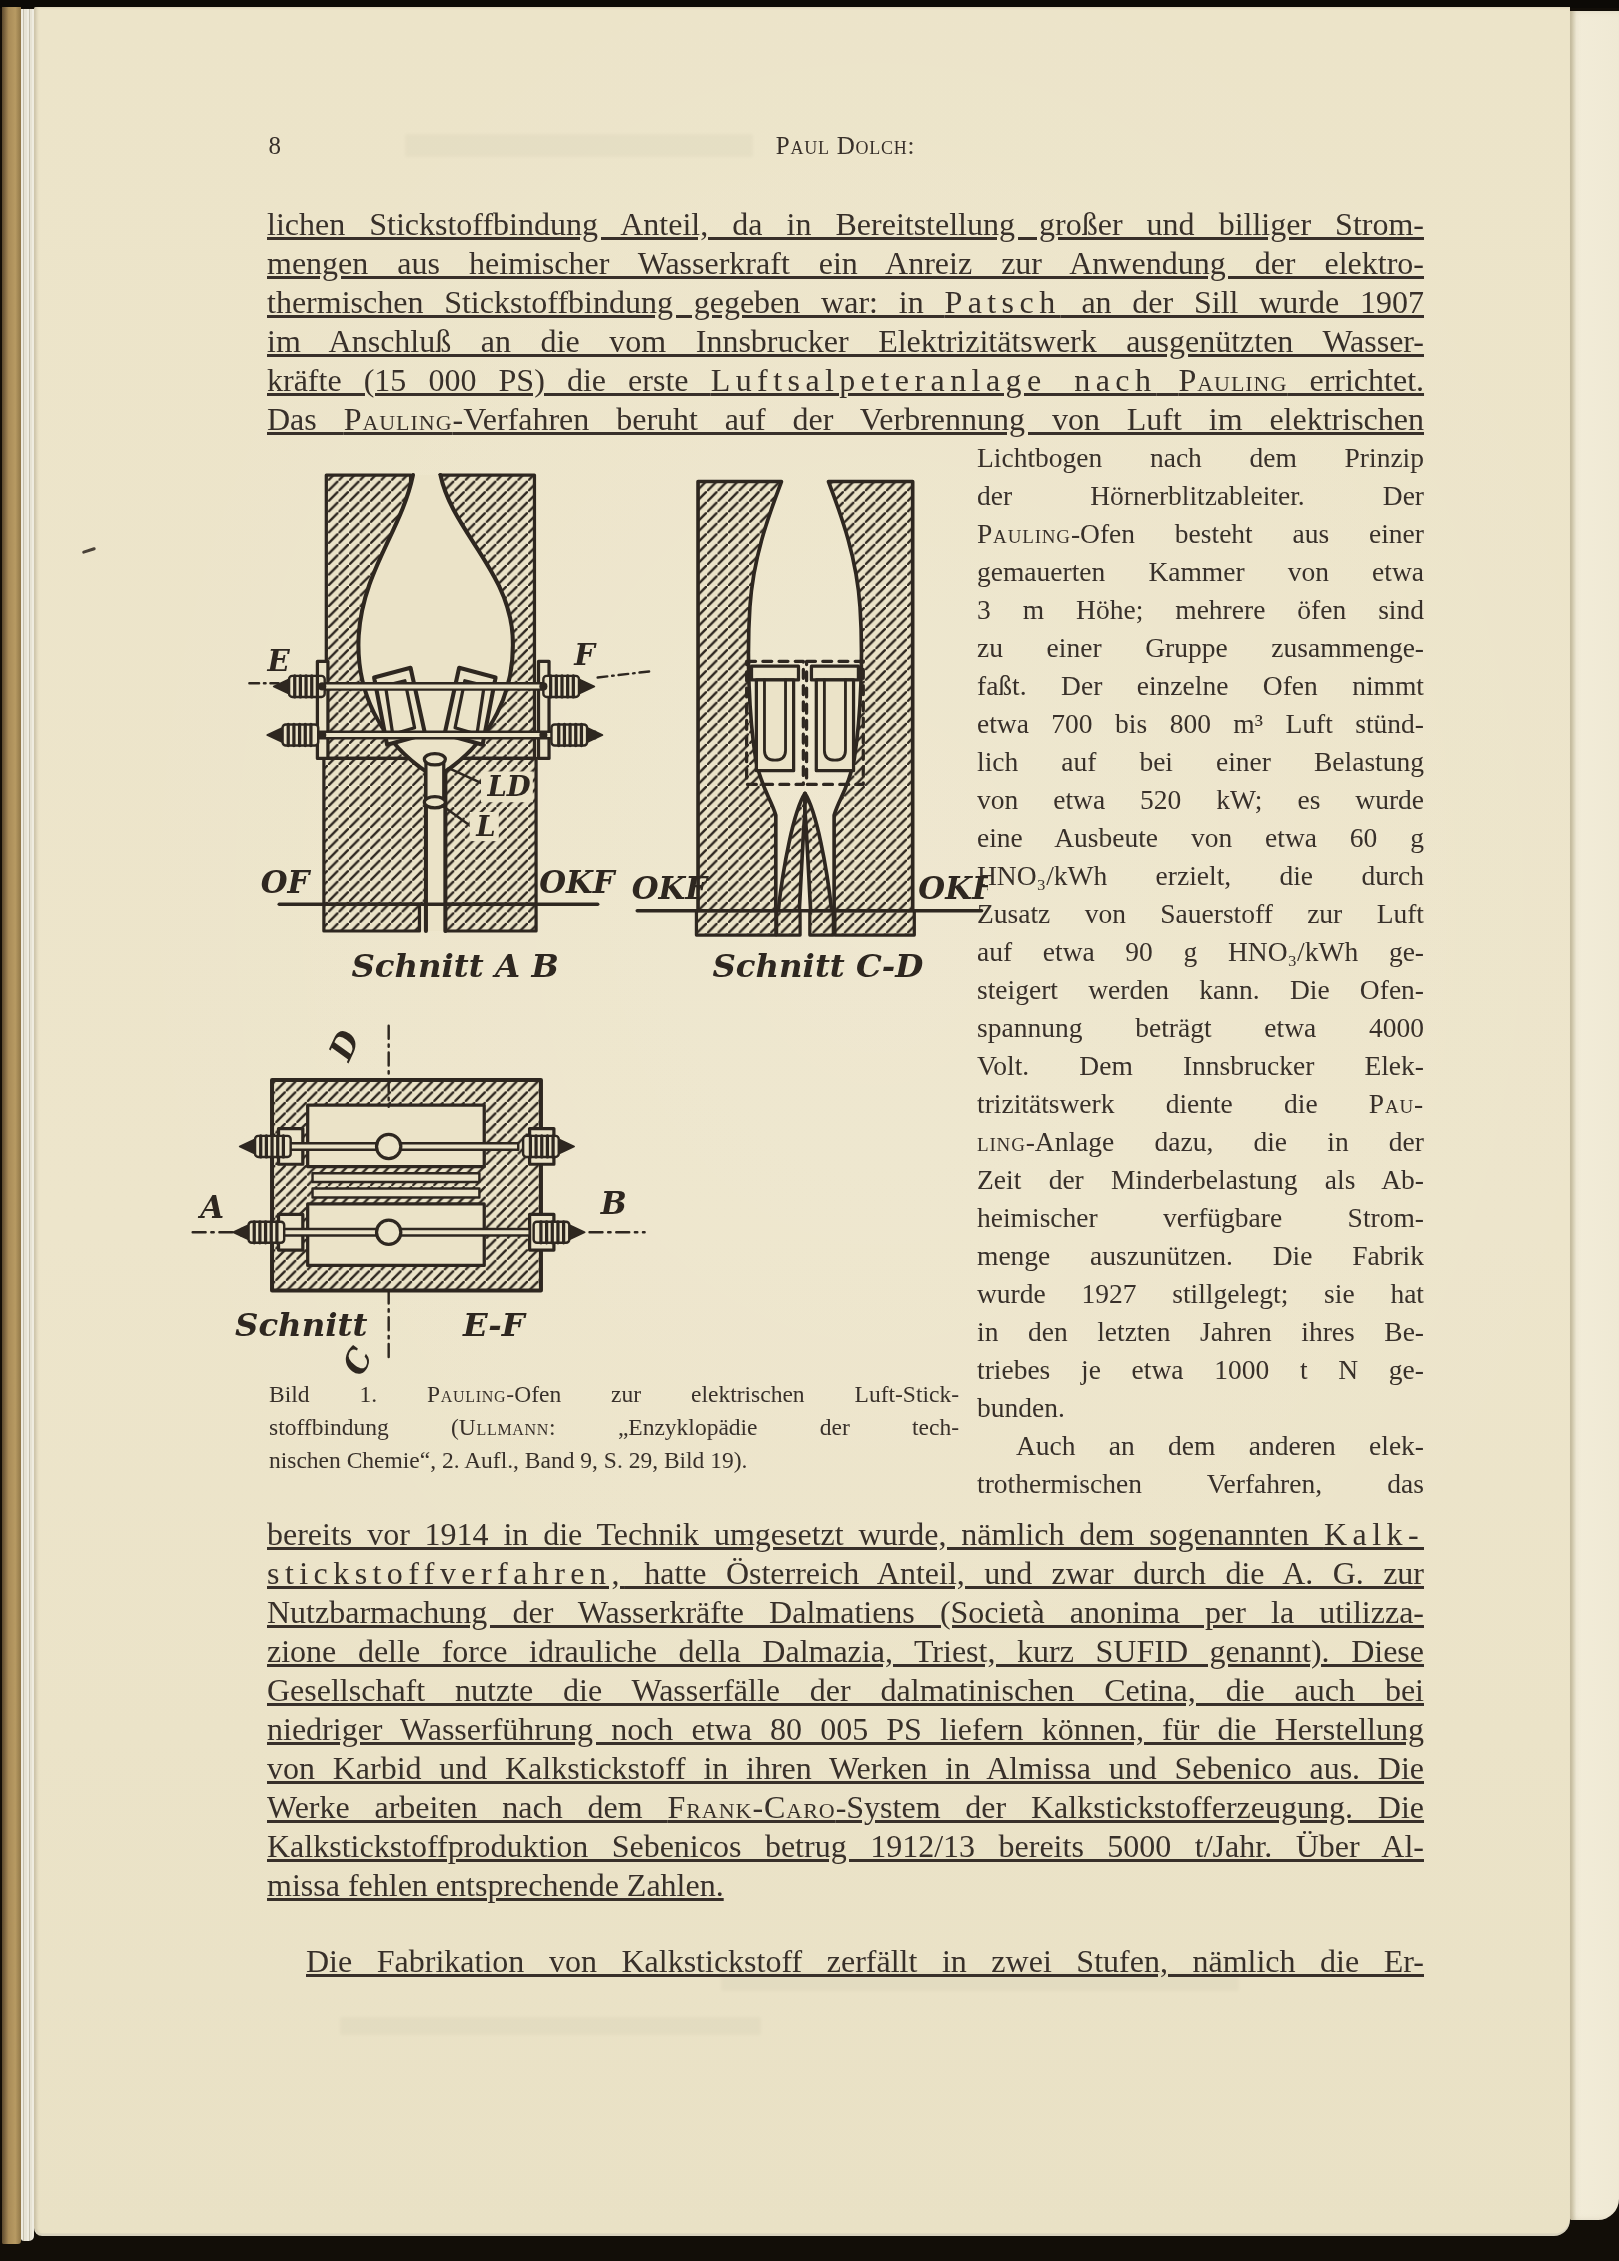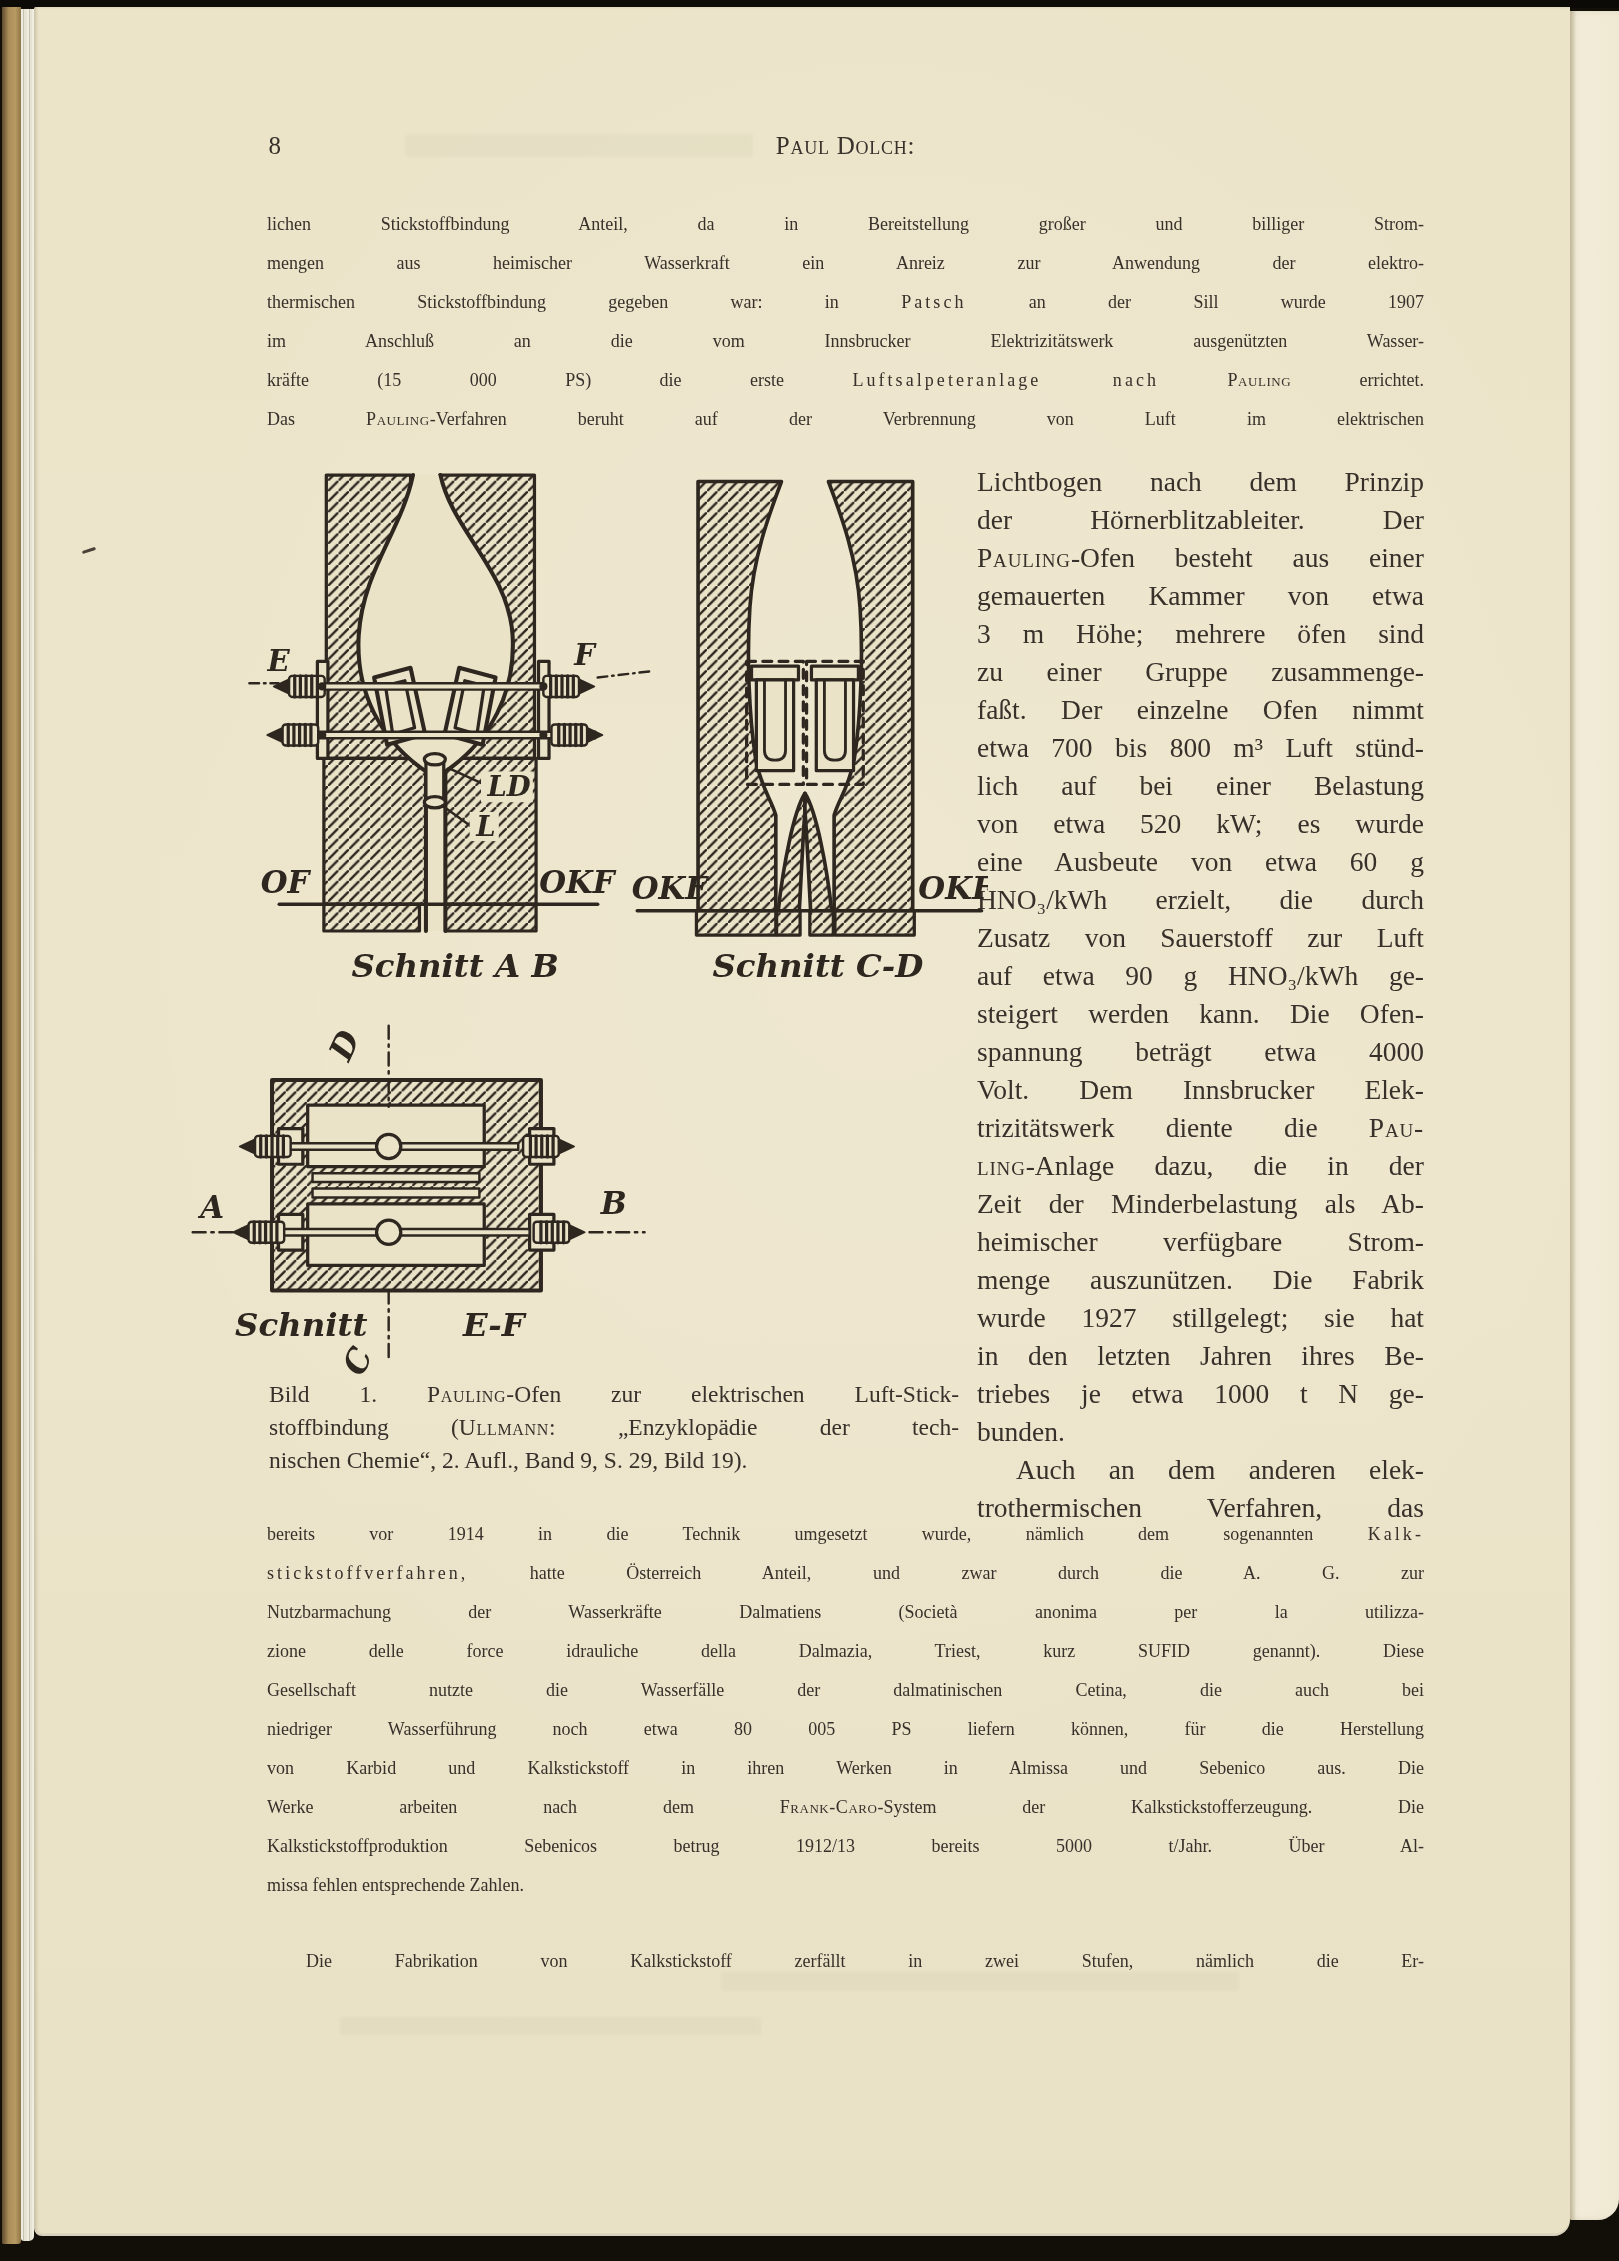--- a/index.html
+++ b/index.html
@@ -29,25 +29,25 @@
     box-shadow:inset 4.9px 0 8px -4px rgba(90,75,45,.35);
   }
   
   .ink{color:#38302a;}
   .block{position:absolute;}
   .tline{text-align:justify;text-align-last:justify;white-space:normal;}
   .tline.end{text-align-last:left;}
   .tline.ind{text-indent:39px;}
   .sc{font-variant:small-caps;letter-spacing:.03em;}
   .sp{letter-spacing:.17em;}
-  #para1,#para2,#para3{left:267px;width:1157px;font-size:18px;line-height:39px;}
+  #para1,#para2,#para3{left:267px;width:1157px;font-size:32px;line-height:39px;text-decoration:underline;}
   #para1{top:205px;}
   #para2{top:1507px;line-height:39px;margin-top:8px;}
   #para3{top:1898px;margin-top:44px;}
-  #rightcol{left:977px;top:439px;width:447px;font-size:27.5px;line-height:38px;margin-top:24px;}
+  #rightcol{left:977px;top:439px;width:447px;font-size:27.5px;line-height:38px;}
   #figcaption{left:269px;top:1378px;width:690px;font-size:23.5px;line-height:33px;}
   #header{left:267px;top:132px;width:1157px;height:36px;font-size:25px;}
   #page-number{position:absolute;left:1.6px;top:0;}
   #running-head{position:absolute;left:0;width:100%;text-align:center;top:0;}
   .margin-dash{position:absolute;left:82px;top:549px;width:13.8px;height:3.2px;background:#4a4238;
     transform:rotate(-18deg);border-radius:1.6px;}
   
   .ghost{position:absolute;background:#7d8264;opacity:.055;filter:blur(1.6px);border-radius:3.2px;}
   
   #figure-svg{position:absolute;left:170px;top:449px;width:818px;height:964px;}

